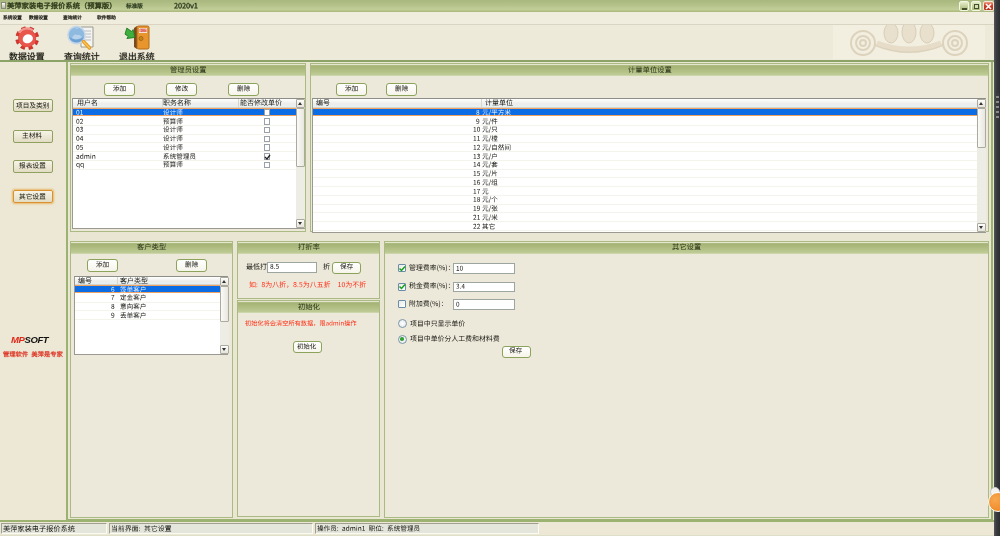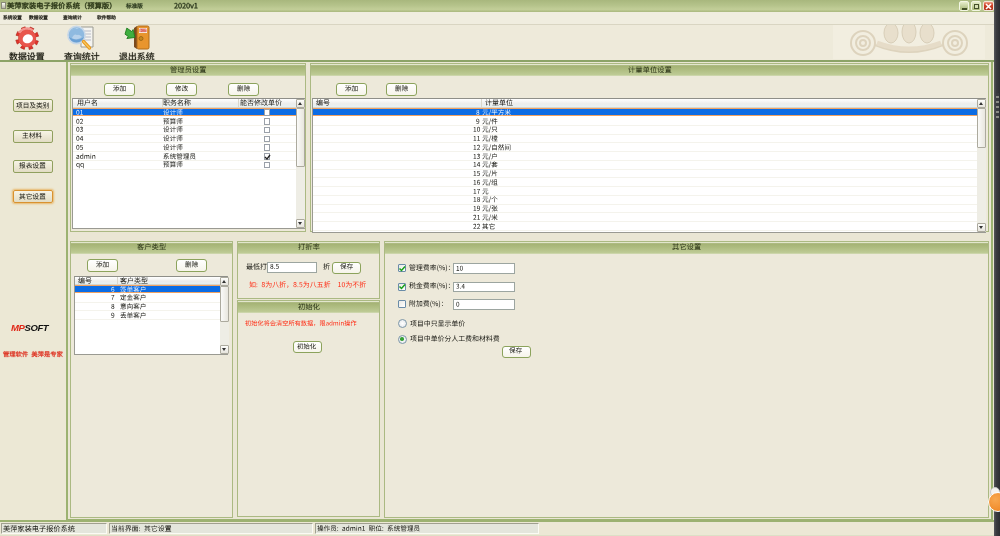--- a/index.html
+++ b/index.html
@@ -355,21 +355,21 @@
   </svg>
 <div class="sbtn" style="left:12.5px;top:190.0px;width:40px;height:13px;border-color:#D9922F;box-shadow:0 0 2px 1px #E8B86A"></div>
 <svg class="t" style="left:19.1px;top:192.6px" width="29" height="7" viewBox="0 0 29 7">
     <g fill="#15150d" transform="translate(0,5.90) scale(0.0670,-0.0670)">
       <use href="#u5176" x="0"></use>
       <use href="#u5B83" x="100"></use>
       <use href="#u8BBE" x="200"></use>
       <use href="#u7F6E" x="300"></use>
     </g>
   </svg>
-<div class="t" style="left:11px;top:322px;width:48px;height:10px;font:italic bold 9.5px 'Liberation Sans',sans-serif;color:#E02818;letter-spacing:-0.4px">MP<span style="color:#111">SOFT</span></div>
+<div class="t" style="left:11px;top:334px;width:48px;height:10px;font:italic bold 9.5px 'Liberation Sans',sans-serif;color:#E02818;letter-spacing:-0.4px">MP<span style="color:#111">SOFT</span></div>
 <svg class="t" style="left:2.5px;top:350.5px" width="62" height="7" viewBox="0 0 62 7">
     <g fill="#E02818" stroke="#E02818" stroke-width="4" transform="translate(0,5.54) scale(0.0630,-0.0630)">
       <use href="#u7BA1" x="0"></use>
       <use href="#u7406" x="100"></use>
       <use href="#u8F6F" x="200"></use>
       <use href="#u4EF6" x="300"></use>
       <use href="#u7F8E" x="450"></use>
       <use href="#u840D" x="550"></use>
       <use href="#u662F" x="650"></use>
       <use href="#u4E13" x="750"></use>

